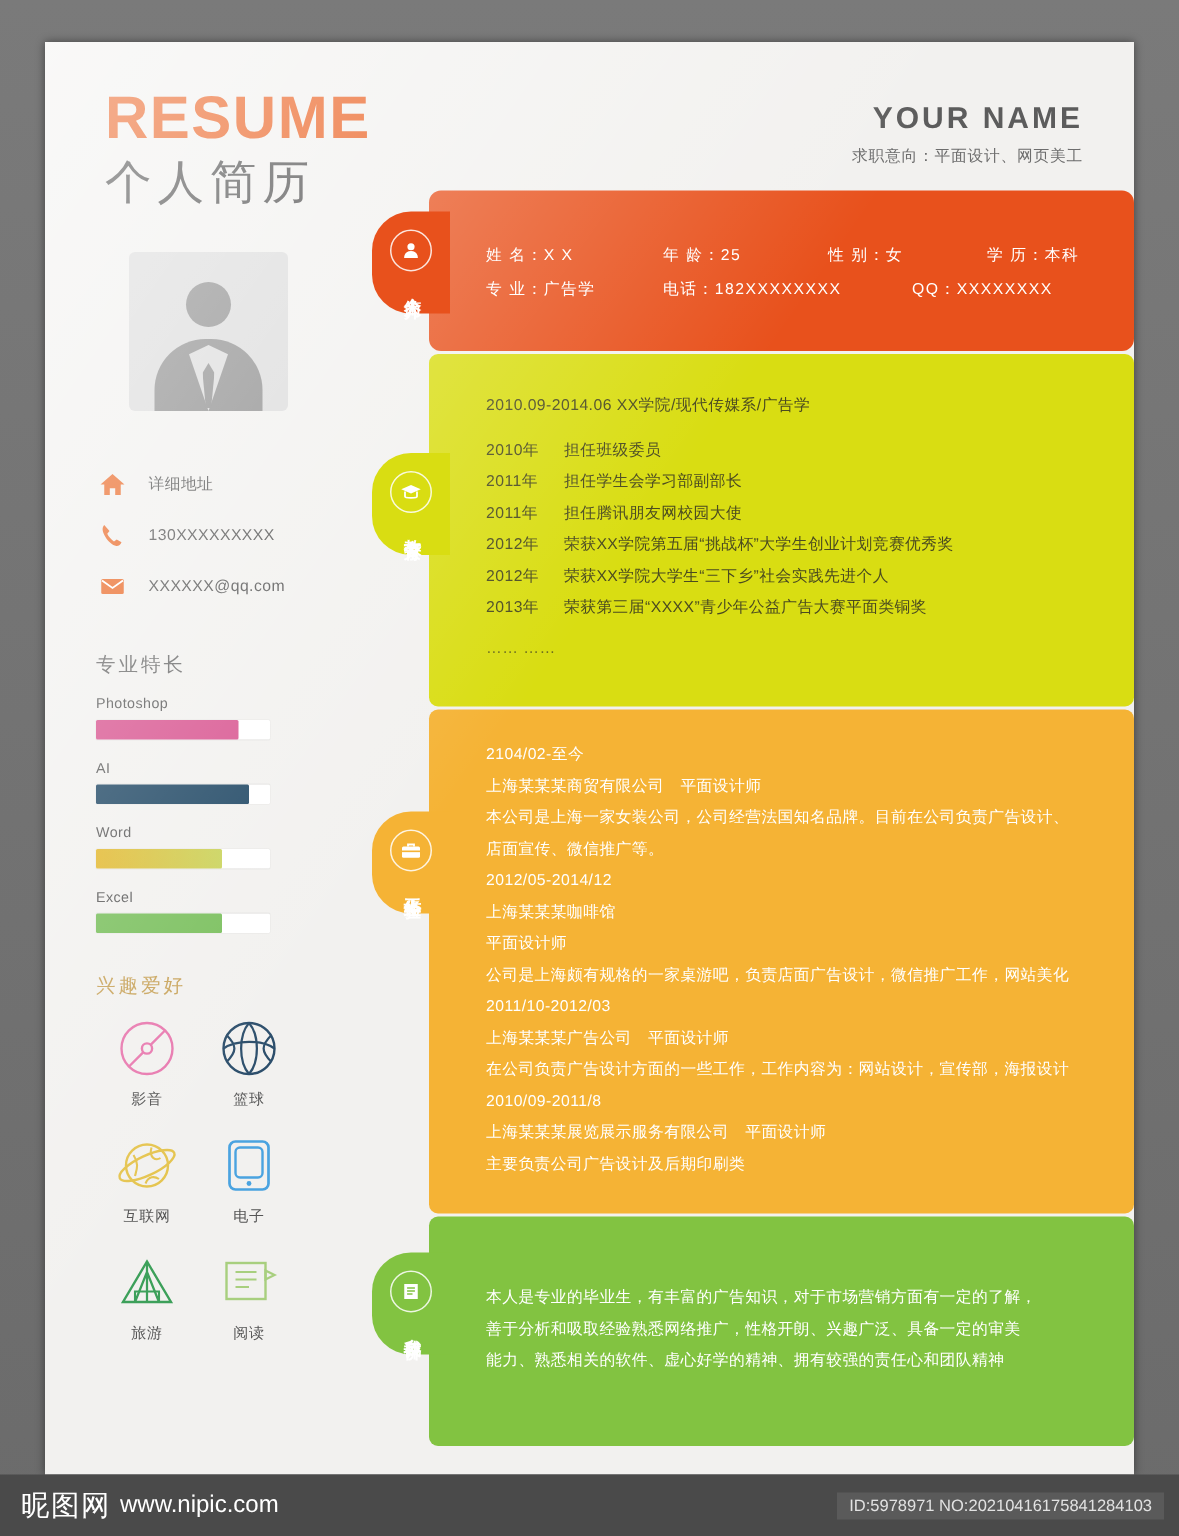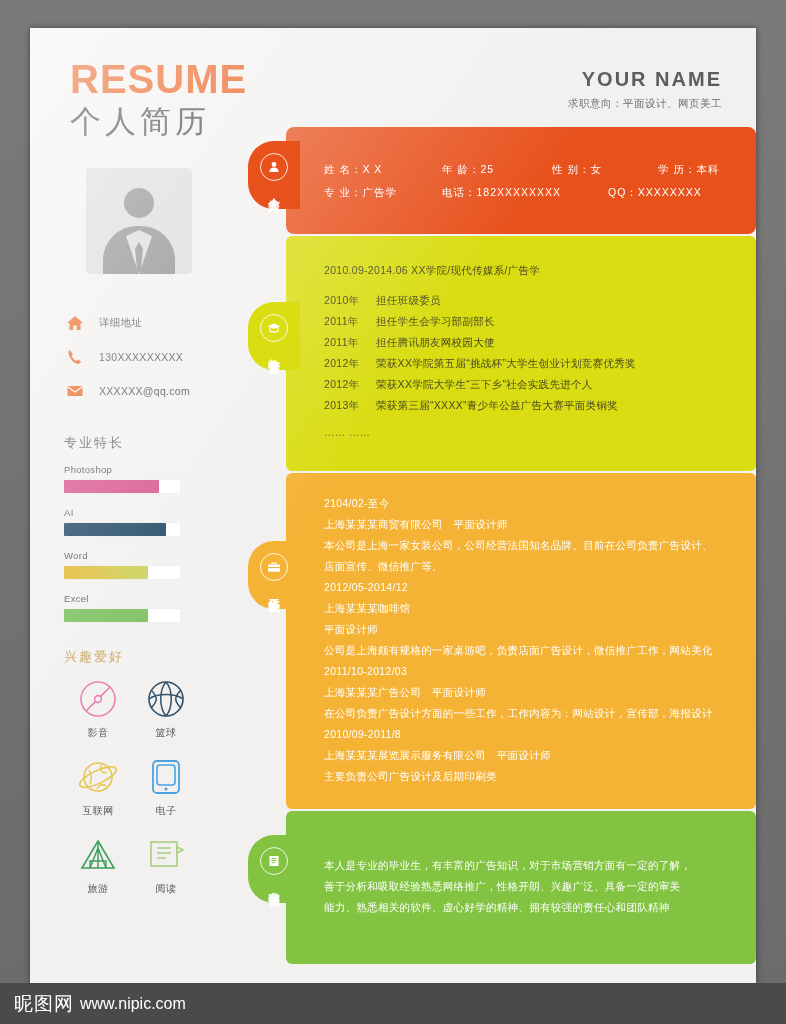--- a/index.html
+++ b/index.html
@@ -433,14 +433,15 @@
           <div class="r">能力、熟悉相关的软件、虚心好学的精神、拥有较强的责任心和团队精神</div>
         </div>
       </div>
 
     </div>
   </div>
 
   <div class="footer">
     <span class="logo-cn">昵图网</span>
     <span class="logo-url">www.nipic.com</span>
+    <span class="foot-id">ID:5978971 NO:20210416175841284103</span>
   </div>
 </div>
 
 </body></html>

